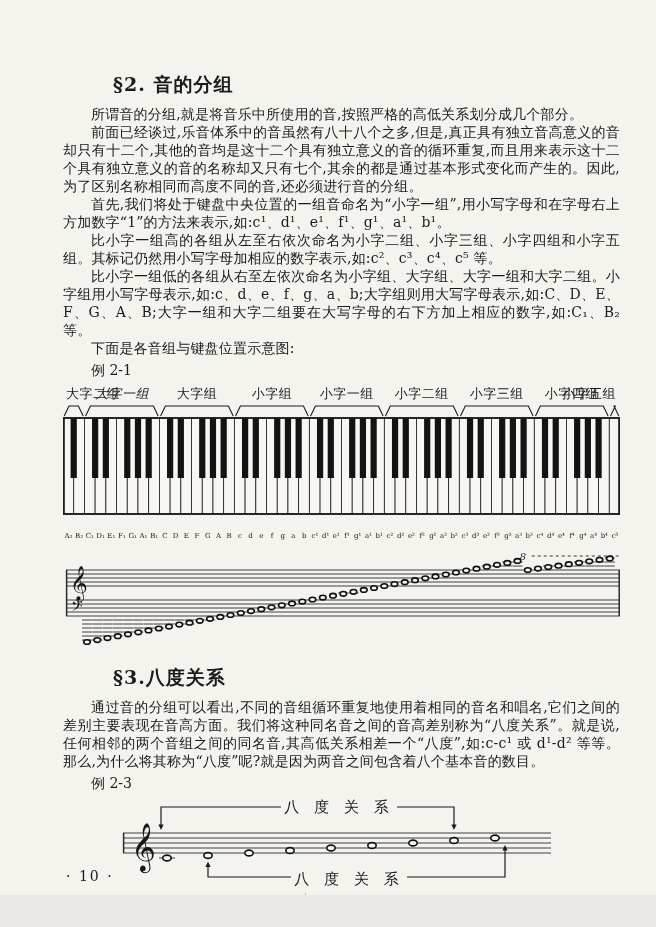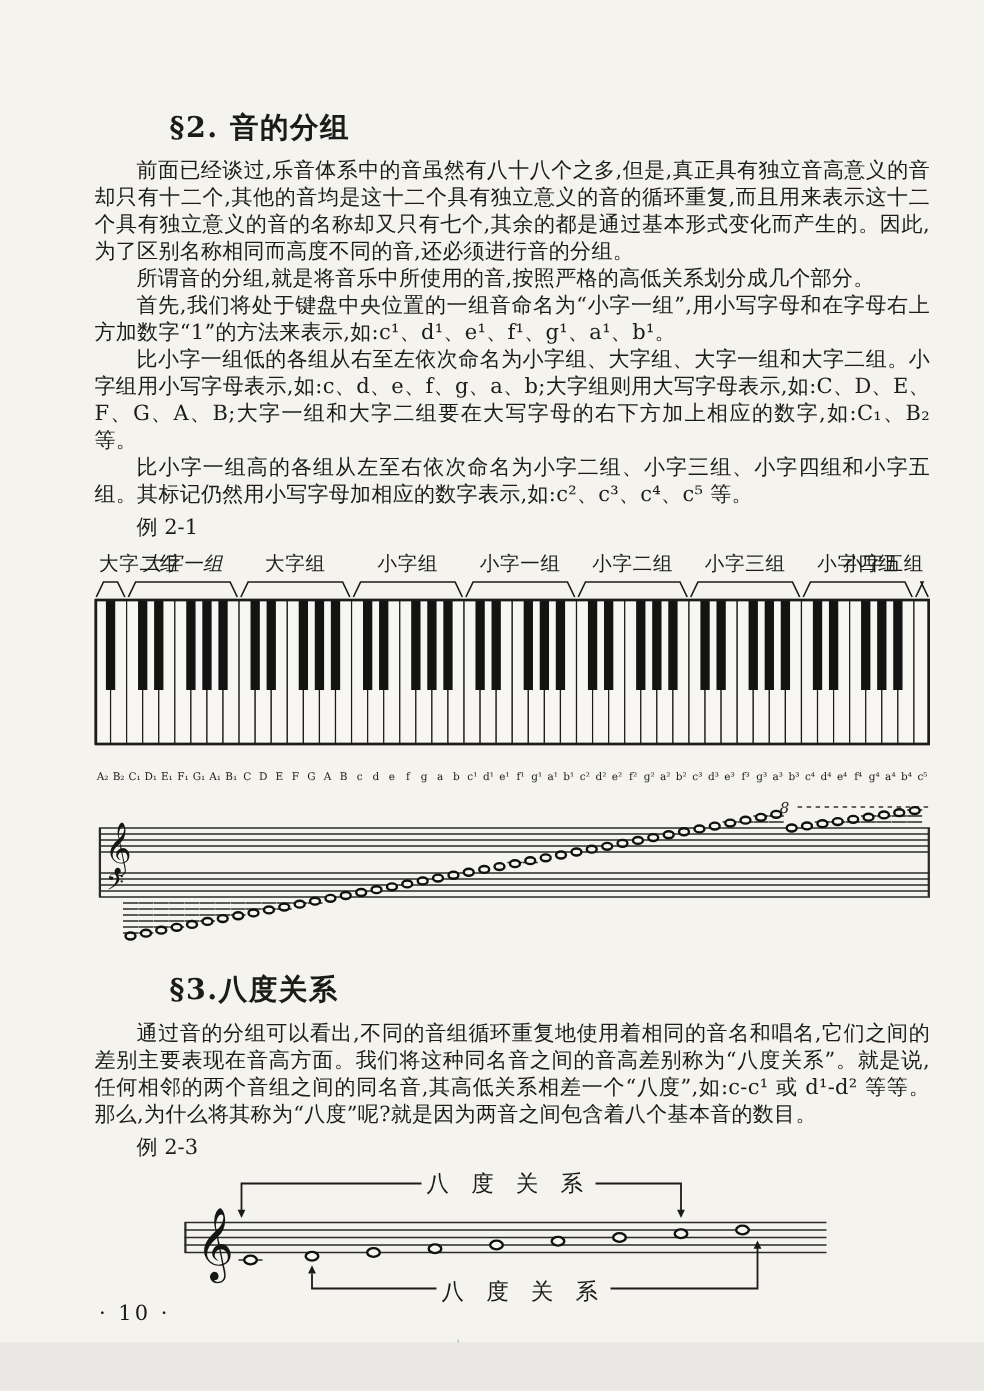--- a/index.html
+++ b/index.html
@@ -43,25 +43,26 @@
   .fold1{left:305px;top:893px;height:34px;opacity:.55}
   .fold2{left:475px;top:903px;height:18px;opacity:.35}
 </style>
 </head>
 <body>
 
 <div class="page">
   <div class="content">
 
     <h2 class="sec">§2. 音的分组</h2>
+    <p class="para">所谓音的分组,就是将音乐中所使用的音,按照严格的高低关系划分成几个部分。</p>
     <p class="para">前面已经谈过,乐音体系中的音虽然有八十八个之多,但是,真正具有独立音高意义的音却只有十二个,其他的音均是这十二个具有独立意义的音的循环重复,而且用来表示这十二个具有独立意义的音的名称却又只有七个,其余的都是通过基本形式变化而产生的。因此,为了区别名称相同而高度不同的音,还必须进行音的分组。</p>
-    <p class="para">所谓音的分组,就是将音乐中所使用的音,按照严格的高低关系划分成几个部分。</p>
     <p class="para">首先,我们将处于键盘中央位置的一组音命名为“小字一组”,用小写字母和在字母右上方加数字“1”的方法来表示,如:c¹、d¹、e¹、f¹、g¹、a¹、b¹。</p>
+    <p class="para">比小字一组高的各组从左至右依次命名为小字二组、小字三组、小字四组和小字五组。其标记仍然用小写字母加相应的数字表示,如:c²、c³、c⁴、c⁵ 等。</p>
     <p class="para">比小字一组低的各组从右至左依次命名为小字组、大字组、大字一组和大字二组。小字组用小写字母表示,如:c、d、e、f、g、a、b;大字组则用大写字母表示,如:C、D、E、F、G、A、B;大字一组和大字二组要在大写字母的右下方加上相应的数字,如:C₁、B₂ 等。</p>
-    <p class="para">比小字一组高的各组从左至右依次命名为小字二组、小字三组、小字四组和小字五组。其标记仍然用小写字母加相应的数字表示,如:c²、c³、c⁴、c⁵ 等。</p>
+    <p class="para">下面是各音组与键盘位置示意图:</p>
     <div class="exlabel">例 2-1</div>
 
     <div class="kbfig">
       <div class="kb-grouplabels" id="group-labels">
           <span style="left: 30px;">大字二组</span>
           <span style="left: 58.9135px; font-style: italic;">大字一组</span>
           <span style="left: 133.894px;">大字组</span>
           <span style="left: 208.875px;">小字组</span>
           <span style="left: 283.856px;">小字一组</span>
           <span style="left: 358.837px; text-align: center;">小字二组</span>

